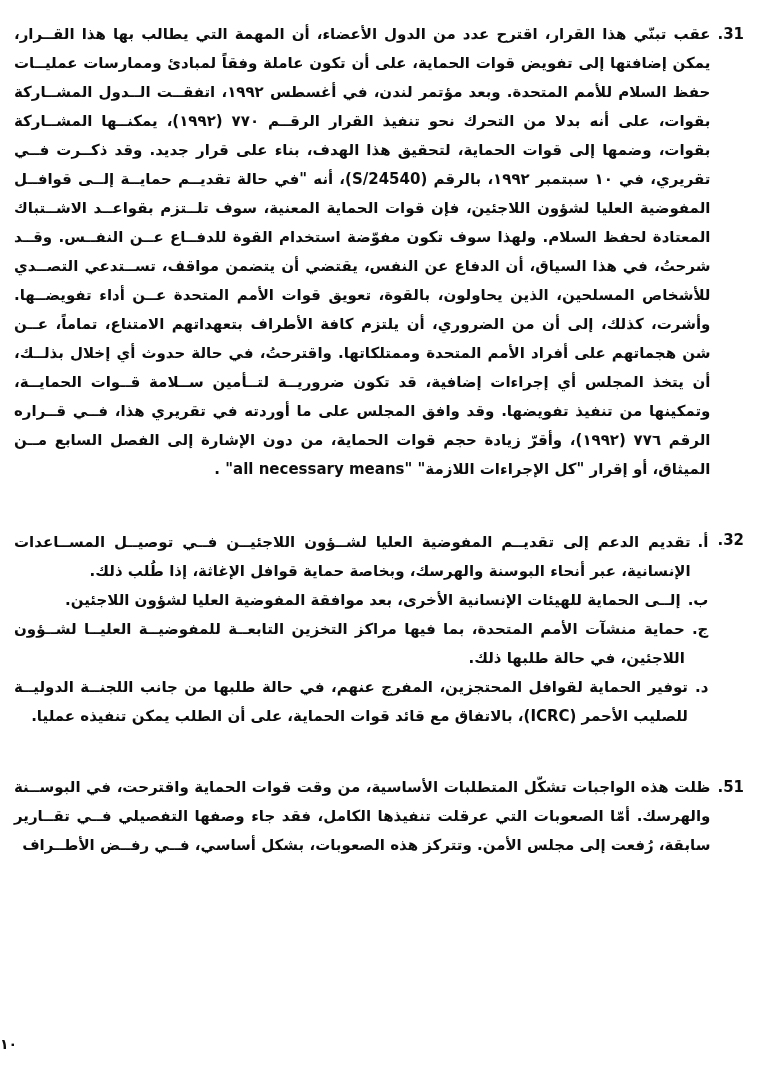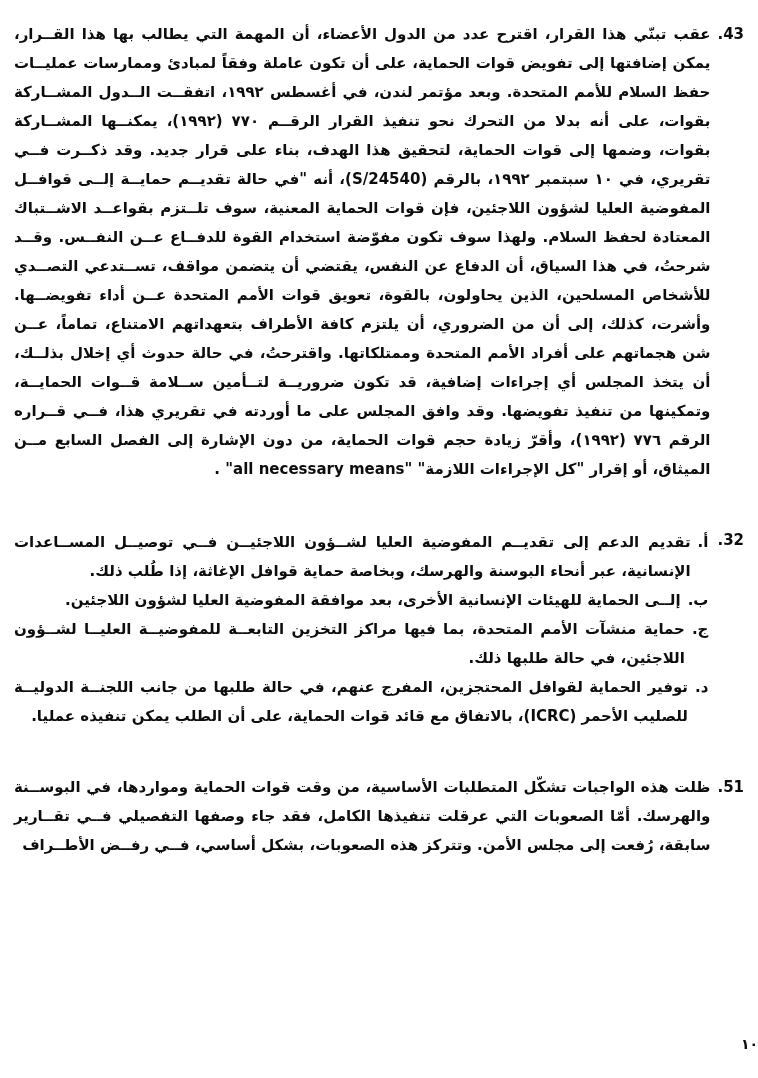--- a/index.html
+++ b/index.html
@@ -58,33 +58,32 @@
   }
   .item .itext {
     flex: 1 1 auto;
     min-width: 0;
   }
   .page-number {
     position: absolute;
     bottom: 26px;
     left: 0;
     right: 0;
-    text-align: right;
+    text-align: left;
     font-size: 14px;
     letter-spacing: 2px;
-    margin-left: 36px;
   }
 </style>
 </head>
 <body>
 
 <div class="page">
 
   <div class="para">
-    <span class="num">43.</span>
+    <span class="num">31.</span>
     <div class="pbody">
       <div class="ptext">عقب تبنّي هذا القرار، اقترح عدد من الدول الأعضاء، أن المهمة التي يطالب بها هذا القــرار، يمكن إضافتها إلى تفويض قوات الحماية، على أن تكون عاملة وفقاً لمبادئ وممارسات عمليــات حفظ السلام للأمم المتحدة. وبعد مؤتمر لندن، في أغسطس ١٩٩٢، اتفقــت الــدول المشــاركة بقوات، على أنه بدلا من التحرك نحو تنفيذ القرار الرقــم ٧٧٠ (١٩٩٢)، يمكنــها المشــاركة بقوات، وضمها إلى قوات الحماية، لتحقيق هذا الهدف، بناء على قرار جديد. وقد ذكــرت فــي تقريري، في ١٠ سبتمبر ١٩٩٢، بالرقم (S/24540)، أنه "في حالة تقديــم حمايــة إلــى قوافــل المفوضية العليا لشؤون اللاجئين، فإن قوات الحماية المعنية، سوف تلــتزم بقواعــد الاشــتباك المعتادة لحفظ السلام. ولهذا سوف تكون مفوّضة استخدام القوة للدفــاع عــن النفــس. وقــد شرحتُ، في هذا السياق، أن الدفاع عن النفس، يقتضي أن يتضمن مواقف، تســتدعي التصــدي للأشخاص المسلحين، الذين يحاولون، بالقوة، تعويق قوات الأمم المتحدة عــن أداء تفويضــها. وأشرت، كذلك، إلى أن من الضروري، أن يلتزم كافة الأطراف بتعهداتهم الامتناع، تماماً، عــن شن هجماتهم على أفراد الأمم المتحدة وممتلكاتها. واقترحتُ، في حالة حدوث أي إخلال بذلــك، أن يتخذ المجلس أي إجراءات إضافية، قد تكون ضروريــة لتــأمين ســلامة قــوات الحمايــة، وتمكينها من تنفيذ تفويضها. وقد وافق المجلس على ما أوردته في تقريري هذا، فــي قــراره الرقم ٧٧٦ (١٩٩٢)، وأقرّ زيادة حجم قوات الحماية، من دون الإشارة إلى الفصل السابع مــن الميثاق، أو إقرار "كل الإجراءات اللازمة" "all necessary means" .</div>
     </div>
   </div>
 
   <div class="para">
     <span class="num">32.</span>
     <div class="pbody">
       <div class="items">
         <div class="item">
@@ -103,19 +102,19 @@
           <span class="marker">د.</span>
           <div class="itext">توفير الحماية لقوافل المحتجزين، المفرج عنهم، في حالة طلبها من جانب اللجنــة الدوليــة للصليب الأحمر (ICRC)، بالاتفاق مع قائد قوات الحماية، على أن الطلب يمكن تنفيذه عمليا.</div>
         </div>
       </div>
     </div>
   </div>
 
   <div class="para">
     <span class="num">51.</span>
     <div class="pbody">
-      <div class="ptext">ظلت هذه الواجبات تشكّل المتطلبات الأساسية، من وقت قوات الحماية ومواردها، في البوســنة والهرسك. أمّا الصعوبات التي عرقلت تنفيذها الكامل، فقد جاء وصفها التفصيلي فــي تقــارير سابقة، رُفعت إلى مجلس الأمن. وتتركز هذه الصعوبات، بشكل أساسي، فــي رفــض الأطــراف</div>
+      <div class="ptext">ظلت هذه الواجبات تشكّل المتطلبات الأساسية، من وقت قوات الحماية واقترحت، في البوســنة والهرسك. أمّا الصعوبات التي عرقلت تنفيذها الكامل، فقد جاء وصفها التفصيلي فــي تقــارير سابقة، رُفعت إلى مجلس الأمن. وتتركز هذه الصعوبات، بشكل أساسي، فــي رفــض الأطــراف</div>
     </div>
   </div>
 
   <div class="page-number">١٠</div>
 
 </div>
 
 </body></html>

